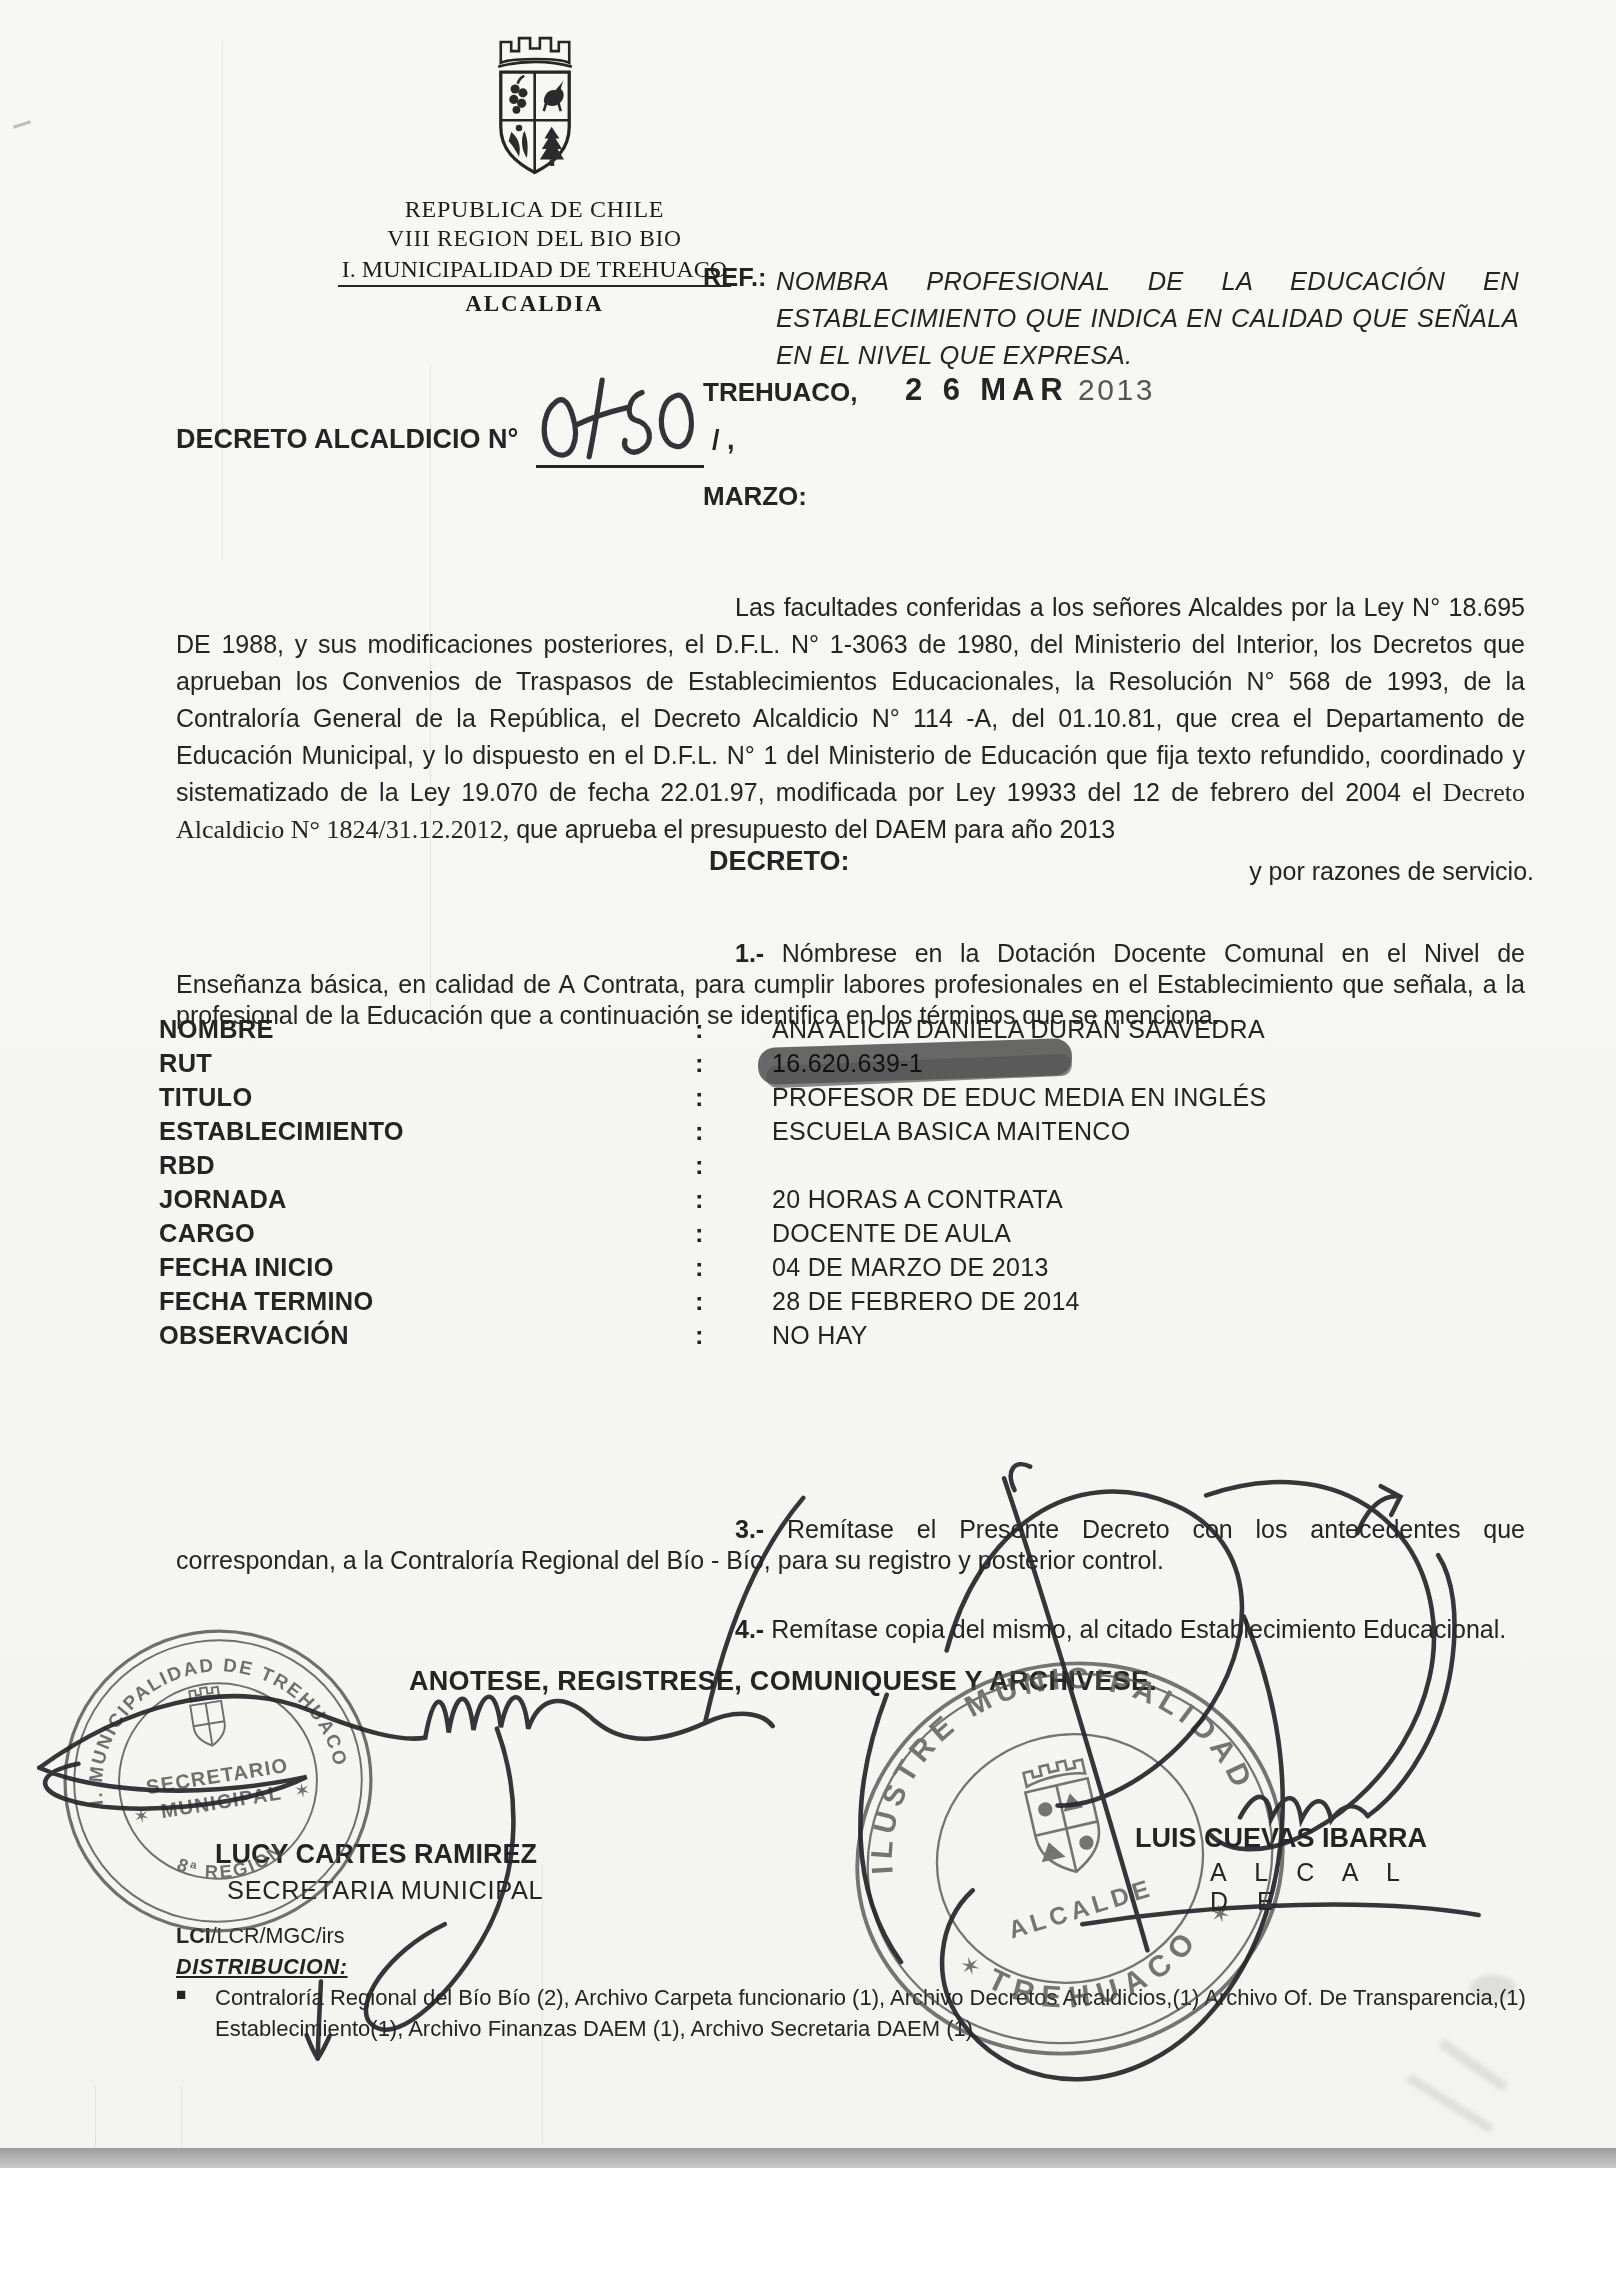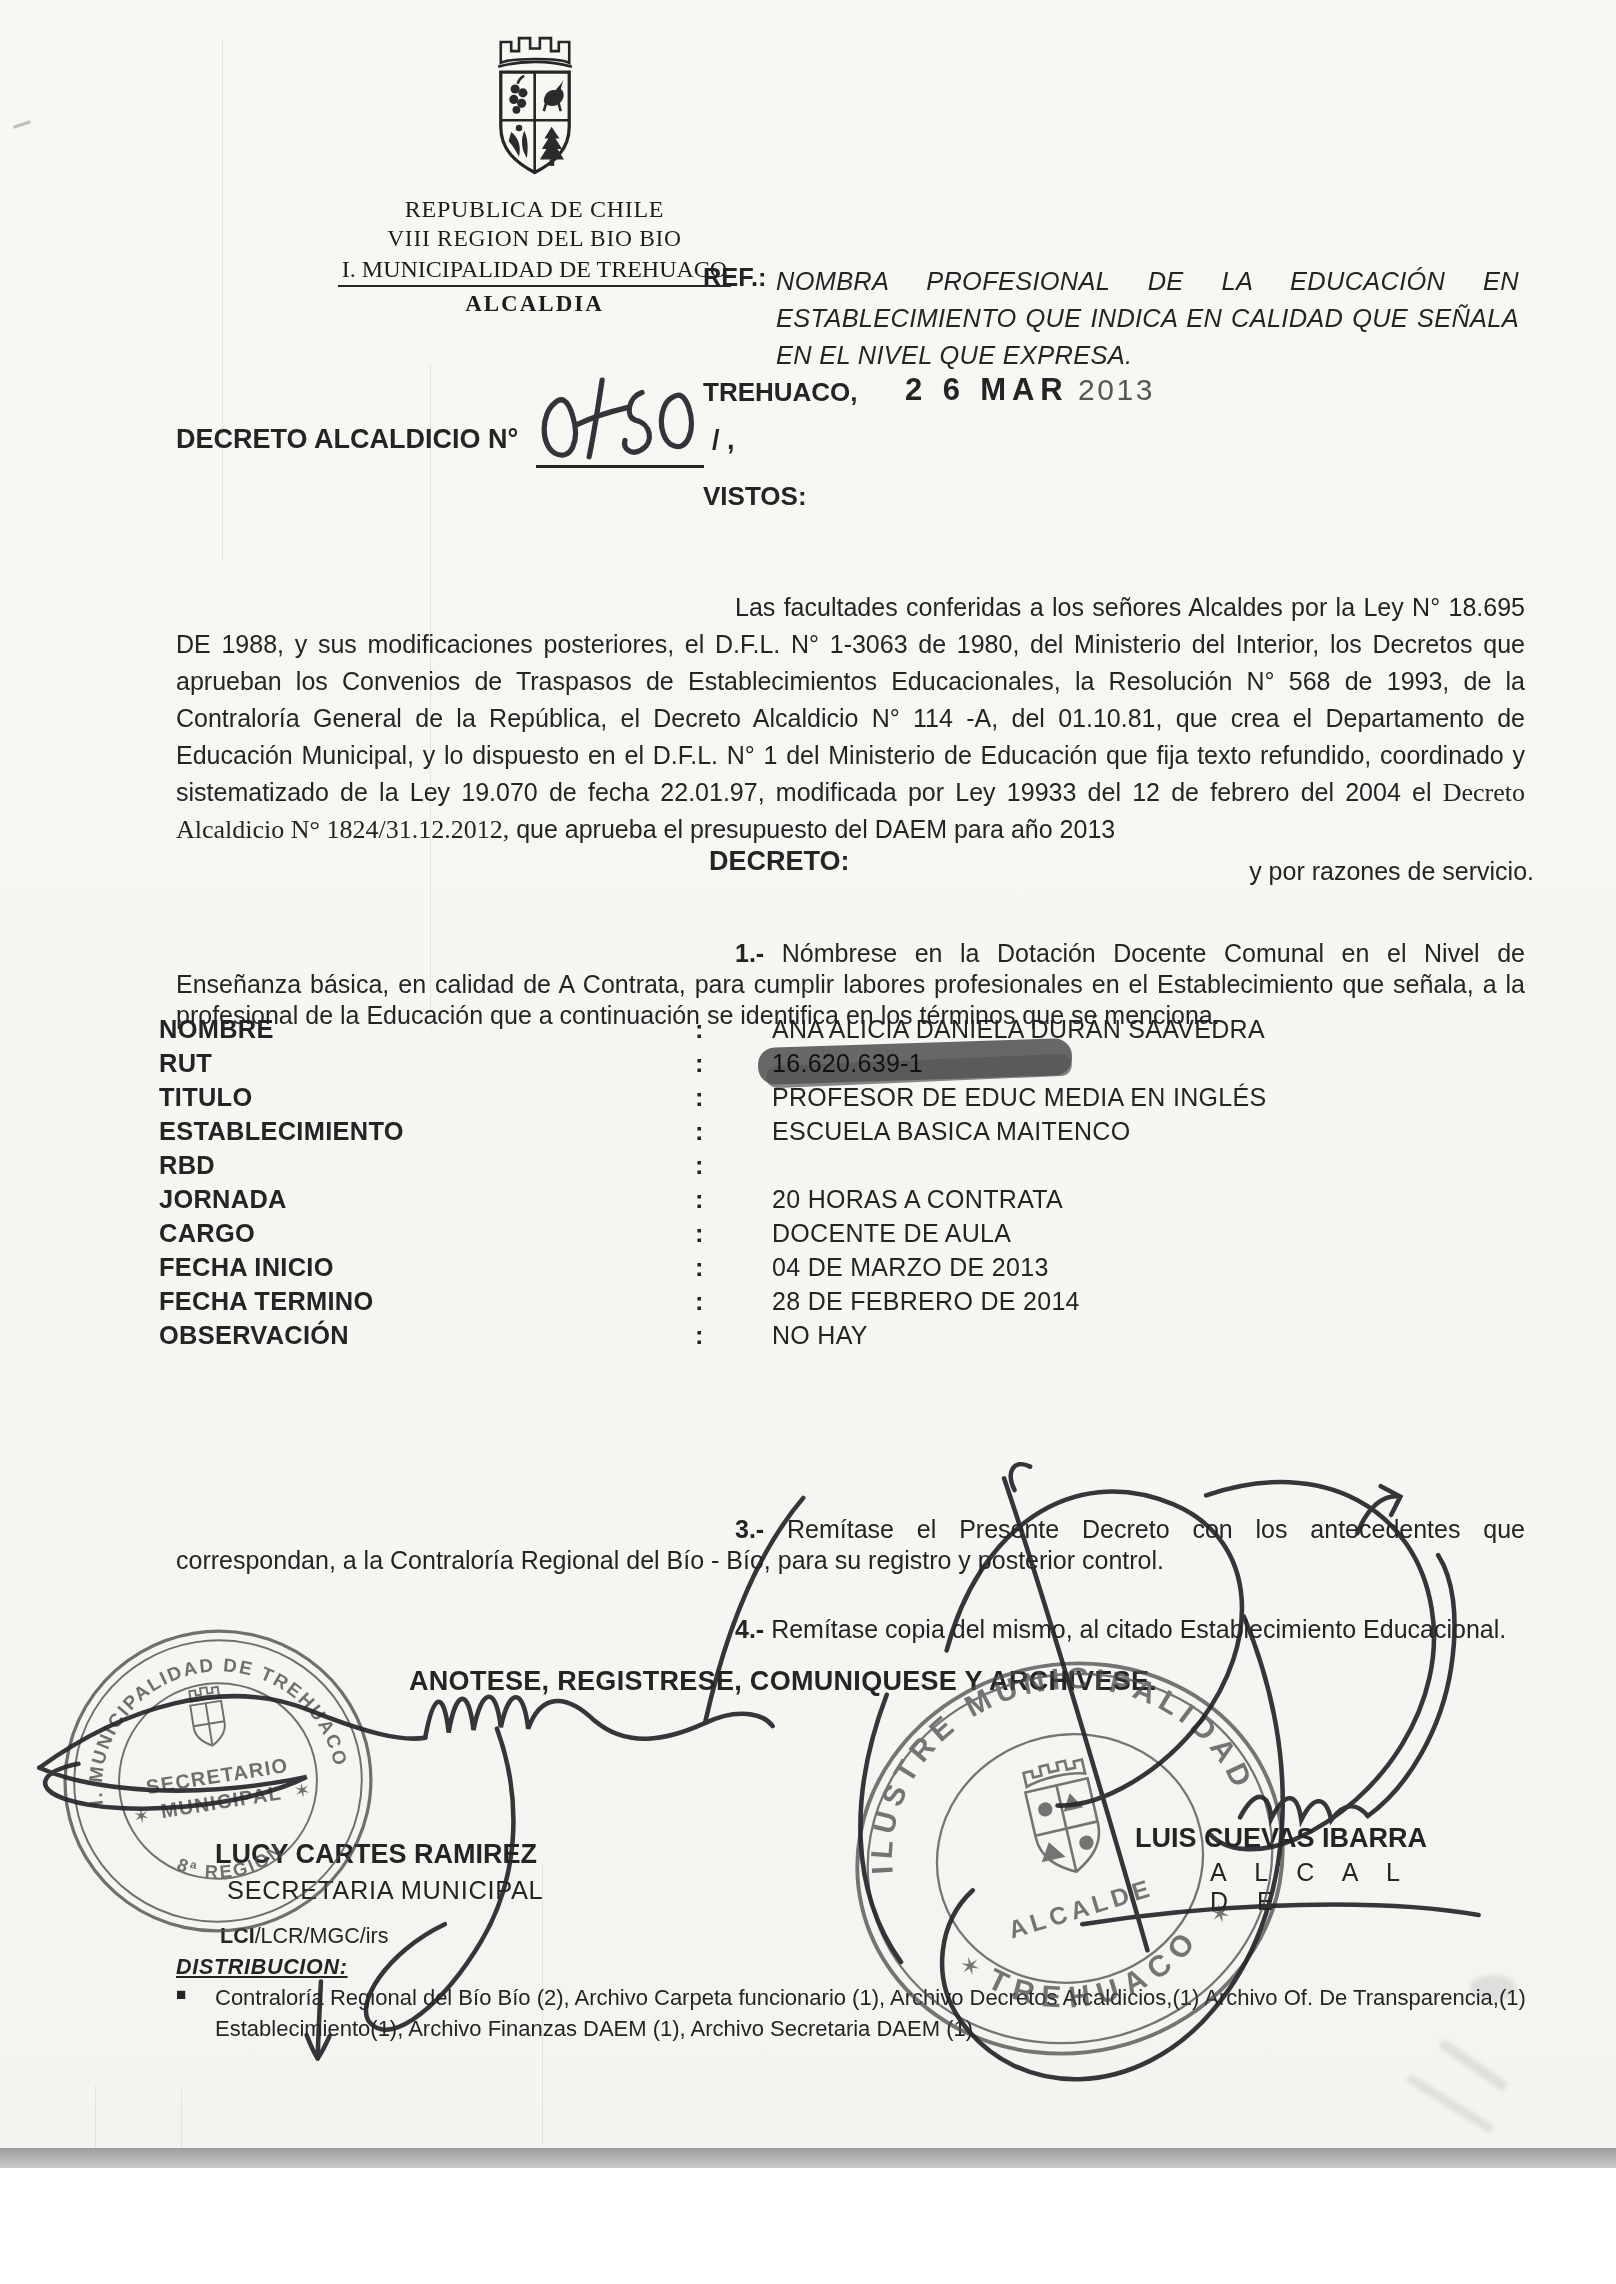--- a/index.html
+++ b/index.html
@@ -62,21 +62,21 @@
   .rut-text{position:relative;z-index:1;color:#111;}
 
   
   .anotese{left:409px;top:1666px;font-weight:700;font-size:27px;z-index:2;letter-spacing:0.3px;}
   .sig-left-name{left:215px;top:1839px;width:339px;font-weight:700;font-size:27px;z-index:2;}
   .sig-left-title{left:227px;top:1876px;width:326px;font-size:25.4px;z-index:2;letter-spacing:0.7px;}
   .sig-right-name{left:1135px;top:1823px;width:300px;font-weight:700;font-size:27px;z-index:2;}
   .sig-right-title{left:1210px;top:1858px;width:222px;font-size:25px;letter-spacing:11px;z-index:2;}
 
   
-  .initials{left:176px;top:1924px;font-size:21.5px;z-index:2;margin-left:44px;}
+  .initials{left:176px;top:1924px;font-size:21.5px;z-index:2;}
   .initials b{font-weight:700;}
   .distrib{left:176px;top:1955px;font-size:21.5px;font-weight:700;font-style:italic;
            text-decoration:underline;letter-spacing:0.7px;z-index:2;}
   .dist-bullet{left:176px;top:1985px;font-size:17px;z-index:2;}
   .dist-text{left:215px;top:1982px;width:1314px;font-size:22px;line-height:31px;text-align:left;z-index:2;}
 
   
   .stamp{z-index:4;pointer-events:none;}
   .stamp-l{left:52px;top:1615px;}
   .stamp-r{left:829px;top:1637px;}
@@ -170,21 +170,21 @@
         <path d="M112 14 C104 52 96 92 86 130"></path>
         <path d="M70 80 C98 68 126 62 148 58"></path>
         <path d="M172 36 C150 42 144 72 160 78 C182 84 188 112 166 124 C150 132 138 120 142 108"></path>
         <path d="M218 46 C196 56 192 102 212 118 C236 134 252 96 242 62 C236 42 228 40 218 46 Z"></path>
       </g>
     </svg>
   </div>
   <div class="abs hw-underline"></div>
   <div class="abs dec-suffix">/ ,</div>
 
-  <div class="abs vistos">VISTOS:</div>
+  <div class="abs vistos">MARZO:</div>
   <div class="abs para p-vistos"><span>Las facultades conferidas a los señores Alcaldes por la Ley N° 18.695 DE 1988, y sus modificaciones posteriores, el D.F.L. N° 1-3063 de 1980, del Ministerio del Interior, los Decretos que aprueban los Convenios de Traspasos de Establecimientos Educacionales, la Resolución N° 568 de 1993, de la Contraloría General de la República, el Decreto Alcaldicio N° 114 -A, del 01.10.81, que crea el Departamento de Educación Municipal, y lo dispuesto en el D.F.L. N° 1 del Ministerio de Educación que fija texto refundido, coordinado y sistematizado de la Ley 19.070 de fecha 22.01.97, modificada por Ley 19933 del 12 de febrero del 2004 el </span><span class="serif">Decreto Alcaldicio N° 1824/31.12.2012,</span><span> que aprueba el presupuesto del DAEM para año 2013</span></div>
   <div class="abs para p-closing">y por razones de servicio.</div>
 
   <div class="abs decreto-h">DECRETO:</div>
 
   <div class="abs para item i1"><span class="inum">1.-</span><span> Nómbrese en la Dotación Docente Comunal en el Nivel de Enseñanza básica, en calidad de A Contrata,  para cumplir labores profesionales en el Establecimiento que señala, a la  profesional de la Educación que a continuación se identifica en los términos que se menciona.</span></div>
 
   <div class="abs details">
     <div class="drow">
       <div class="dlabel">NOMBRE</div>

